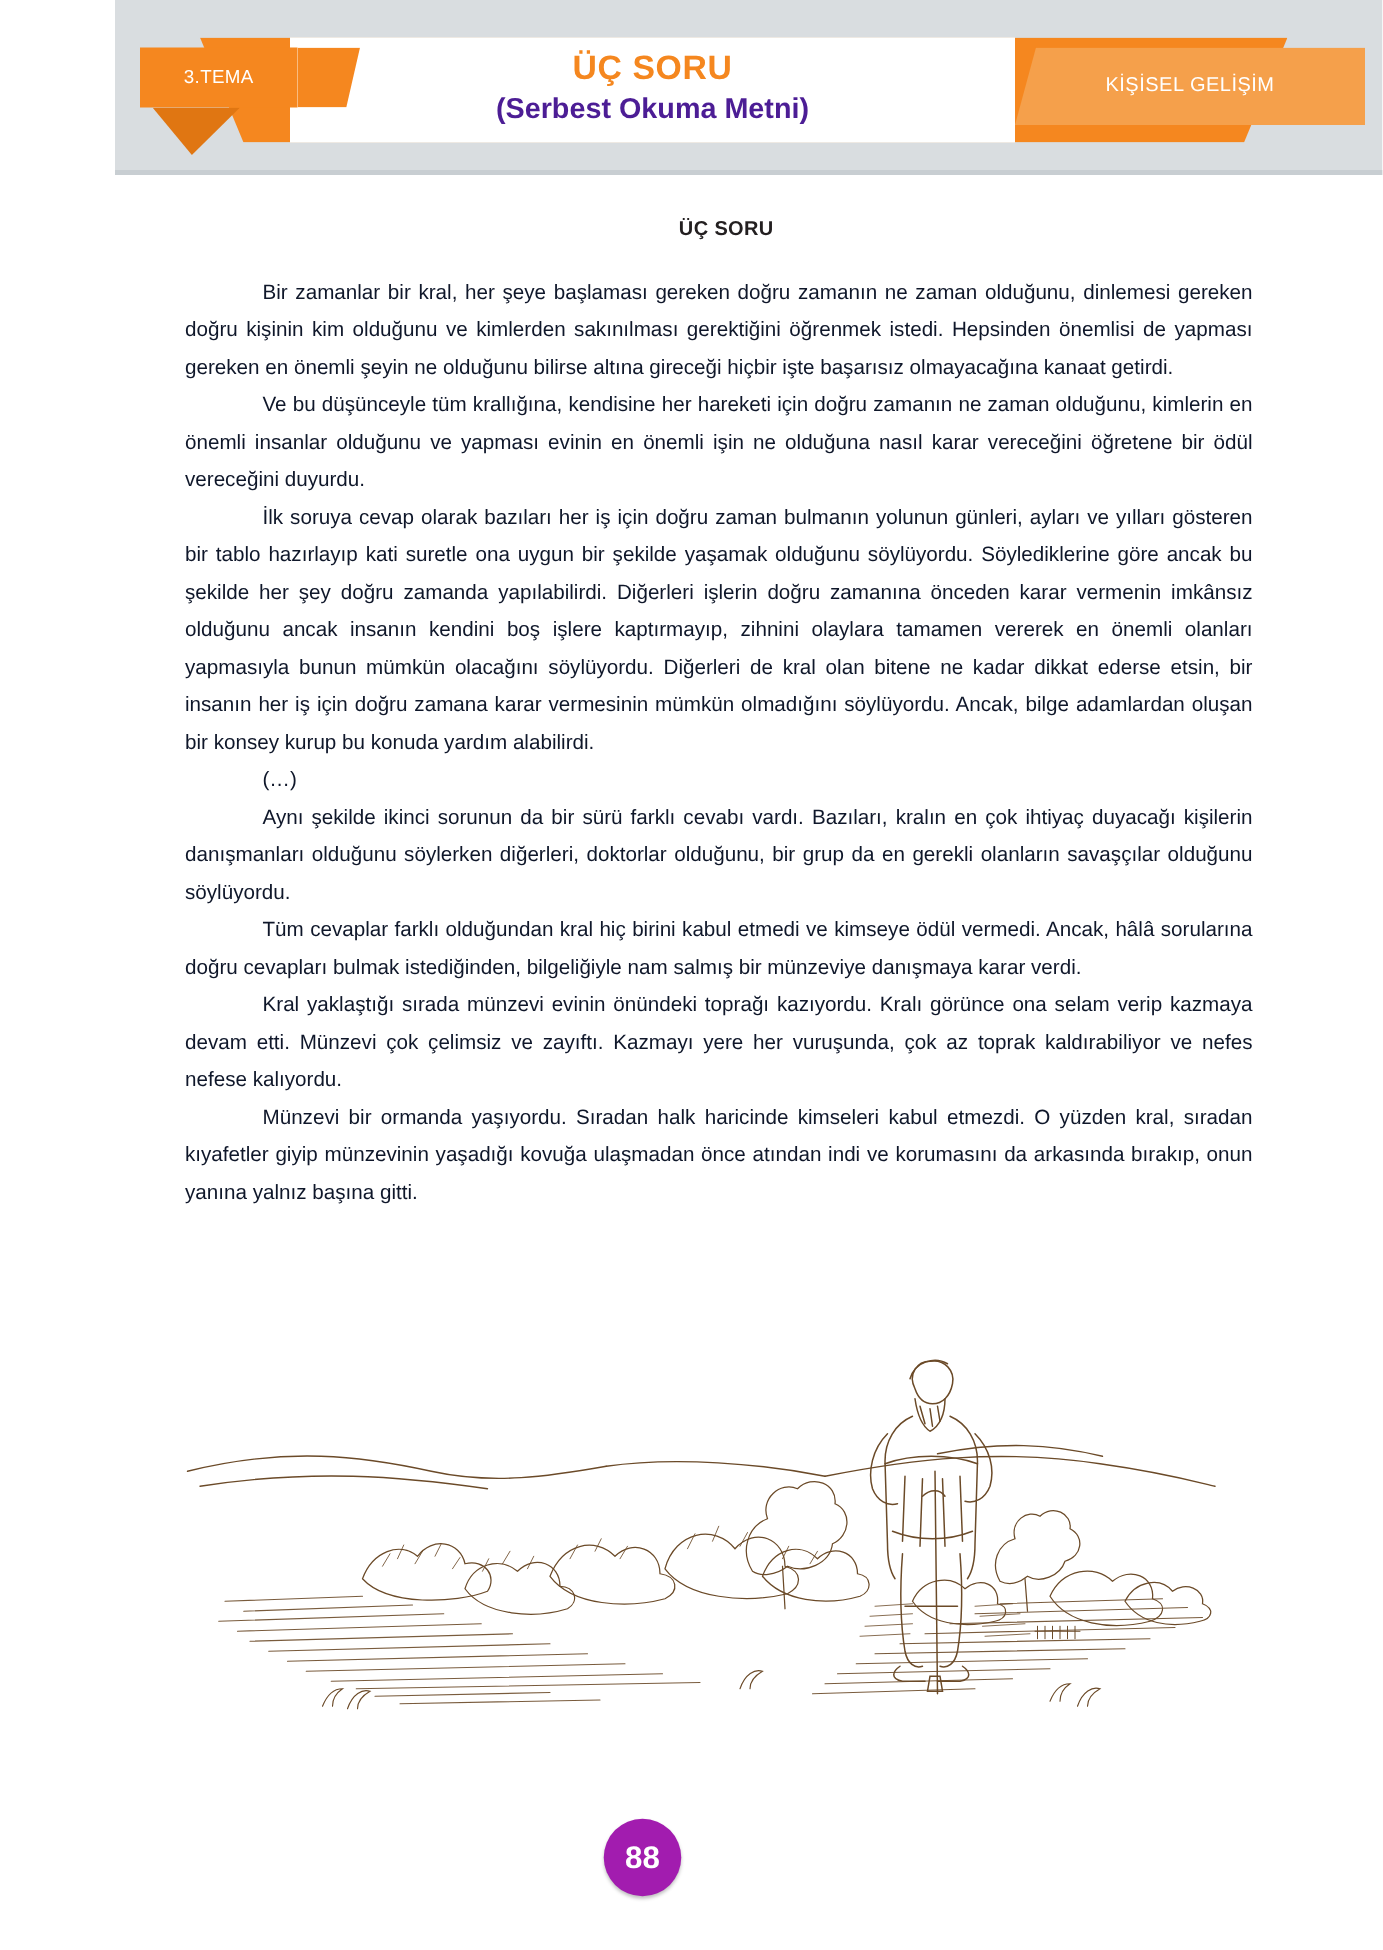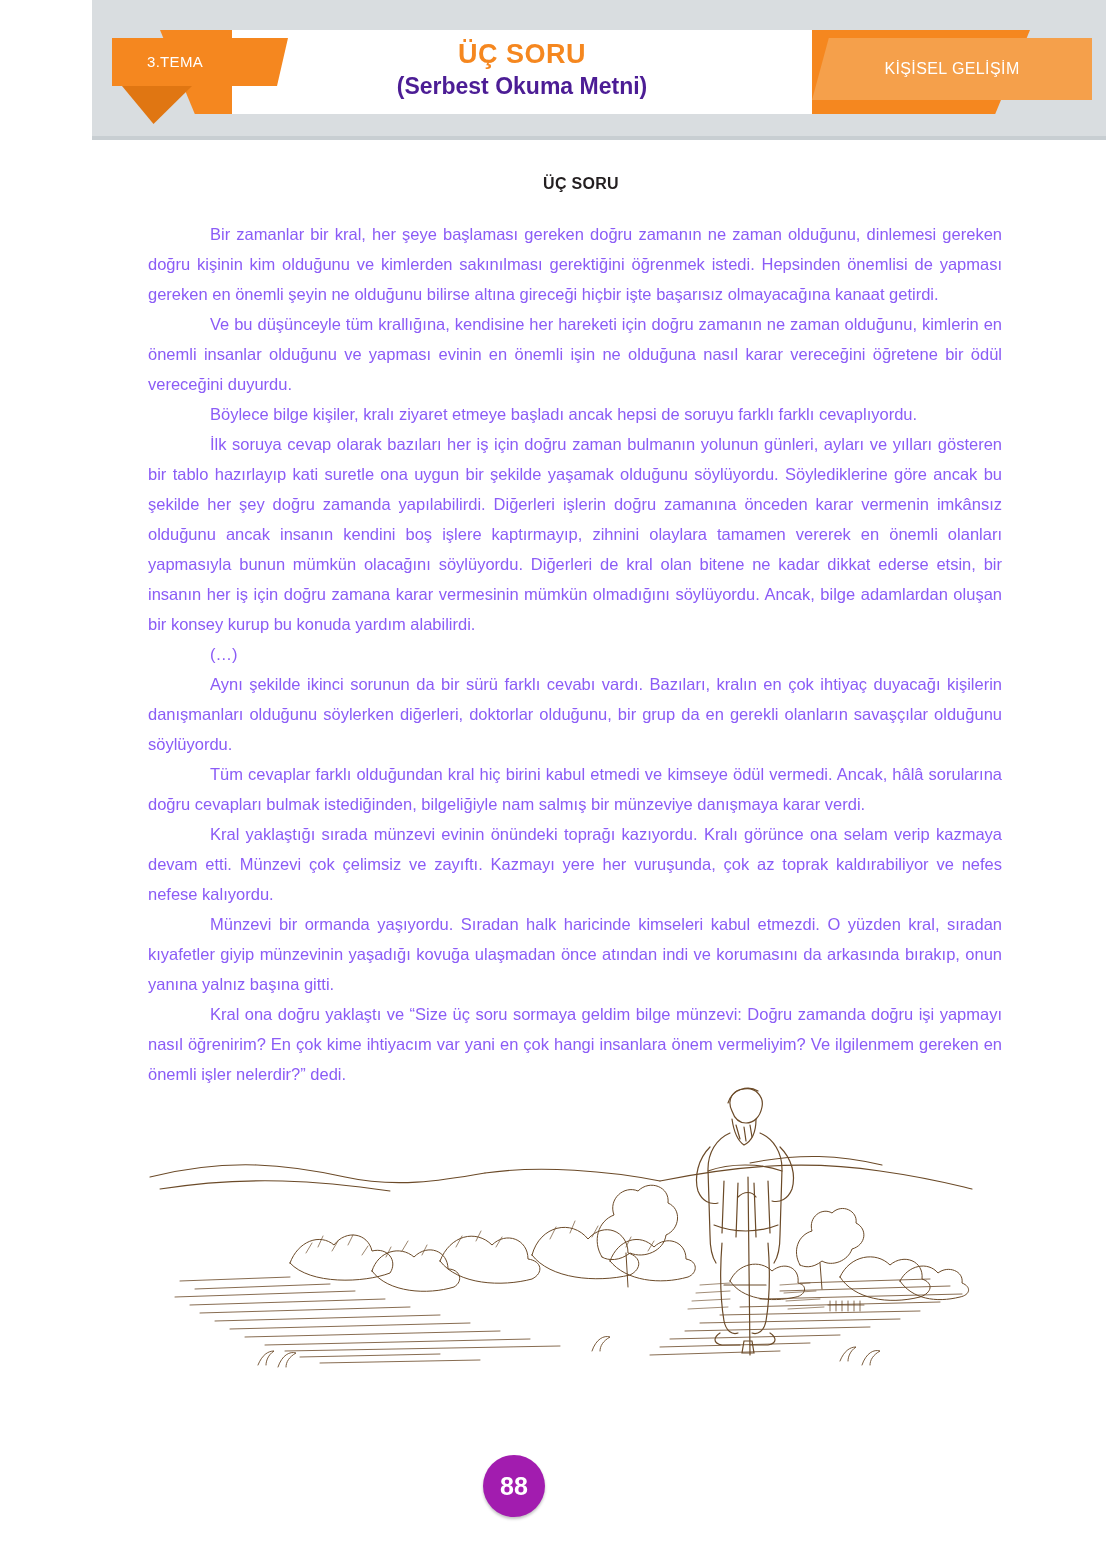--- a/index.html
+++ b/index.html
@@ -162,21 +162,21 @@
     font-size: 16px;
     font-weight: bold;
     color: #231f20;
     margin-bottom: 26px;
     letter-spacing: .3px;
   }
   p.para {
     margin: 0 12px 0 0;
     font-size: 16.5px;
     line-height: 30px;
-    color: #8b5cf6;
+    color: #0f172a;
     text-align: justify;
     text-indent: 62px;
     hyphens: manual;
   }
 
   
   .illustration {
     position: absolute;
     left: 140px;
     top: 1085px;
@@ -224,28 +224,26 @@
   <div class="tema-tab-label">3.TEMA</div>
 
   <div class="right-tab"></div>
   <div class="right-tab-label">KİŞİSEL GELİŞİM</div>
 
   <div class="content">
     <div class="doc-title">ÜÇ SORU</div>
 
     <p class="para">Bir zamanlar bir kral, her şeye başlaması gereken doğru zamanın ne zaman olduğunu, dinlemesi gereken doğru kişinin kim olduğunu ve kimlerden sakınılması gerektiğini öğrenmek istedi. Hepsinden önemlisi de yapması gereken en önemli şeyin ne olduğunu bilirse altına gireceği hiçbir işte başarısız olmayacağına kanaat getirdi.</p>
     <p class="para">Ve bu düşünceyle tüm krallığına, kendisine her hareketi için doğru zamanın ne zaman olduğunu, kimlerin en önemli insanlar olduğunu ve yapması evinin en önemli işin ne olduğuna nasıl karar vereceğini öğretene bir ödül vereceğini duyurdu.</p>
-    <p class="para">Böylece bilge kişiler, kralı ziyaret etmeye başladı ancak hepsi de soruyu farklı farklı cevaplıyordu.</p>
     <p class="para">İlk soruya cevap olarak bazıları her iş için doğru zaman bulmanın yolunun günleri, ayları ve yılları gösteren bir tablo hazırlayıp kati suretle ona uygun bir şekilde yaşamak olduğunu söylüyordu. Söylediklerine göre ancak bu şekilde her şey doğru zamanda yapılabilirdi. Diğerleri işlerin doğru zamanına önceden karar vermenin imkânsız olduğunu ancak insanın kendini boş işlere kaptırmayıp, zihnini olaylara tamamen vererek en önemli olanları yapmasıyla bunun mümkün olacağını söylüyordu. Diğerleri de kral olan bitene ne kadar dikkat ederse etsin, bir insanın her iş için doğru zamana karar vermesinin mümkün olmadığını söylüyordu. Ancak, bilge adamlardan oluşan bir konsey kurup bu konuda yardım alabilirdi.</p>
     <p class="para">(…)</p>
     <p class="para">Aynı şekilde ikinci sorunun da bir sürü farklı cevabı vardı. Bazıları, kralın en çok ihtiyaç duyacağı kişilerin danışmanları olduğunu söylerken diğerleri, doktorlar olduğunu, bir grup da en gerekli olanların savaşçılar olduğunu söylüyordu.</p>
     <p class="para">Tüm cevaplar farklı olduğundan kral hiç birini kabul etmedi ve kimseye ödül vermedi. Ancak, hâlâ sorularına doğru cevapları bulmak istediğinden, bilgeliğiyle nam salmış bir münzeviye danışmaya karar verdi.</p>
     <p class="para">Kral yaklaştığı sırada münzevi evinin önündeki toprağı kazıyordu. Kralı görünce ona selam verip kazmaya devam etti. Münzevi çok çelimsiz ve zayıftı. Kazmayı yere her vuruşunda, çok az toprak kaldırabiliyor ve nefes nefese kalıyordu.</p>
     <p class="para">Münzevi bir ormanda yaşıyordu. Sıradan halk haricinde kimseleri kabul etmezdi. O yüzden kral, sıradan kıyafetler giyip münzevinin yaşadığı kovuğa ulaşmadan önce atından indi ve korumasını da arkasında bırakıp, onun yanına yalnız başına gitti.</p>
-    <p class="para">Kral ona doğru yaklaştı ve “Size üç soru sormaya geldim bilge münzevi: Doğru zamanda doğru işi yapmayı nasıl öğrenirim? En çok kime ihtiyacım var yani en çok hangi insanlara önem vermeliyim? Ve ilgilenmem gereken en önemli işler nelerdir?” dedi.</p>
   </div>
 
   <div class="illustration">
     <svg viewBox="0 0 840 290" width="840" height="290" xmlns="http://www.w3.org/2000/svg">
       <g stroke="#6b4a28" fill="none" stroke-width="1.1" stroke-linecap="round">
 
         <path d="M10 92 C 90 72, 150 80, 205 92 C 255 103, 300 96, 345 88"></path>
         <path d="M345 88 C 400 80, 470 86, 520 96"></path>
         <path d="M520 96 C 590 82, 660 74, 740 86 C 790 93, 815 100, 832 104"></path>
         <path d="M20 104 C 110 90, 180 96, 250 106"></path>

